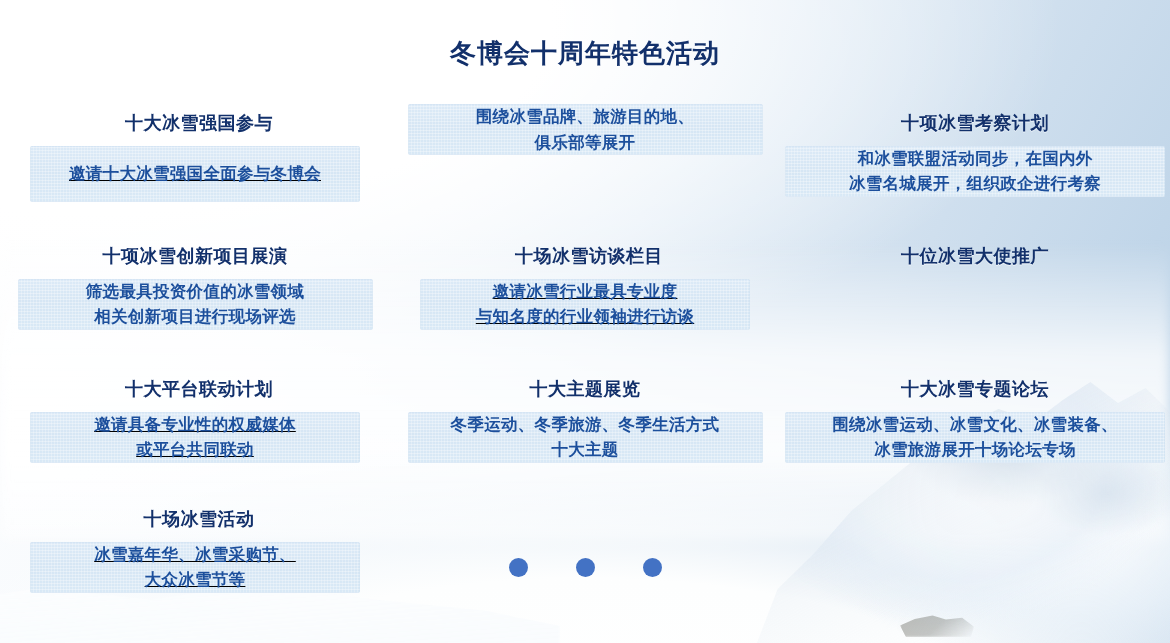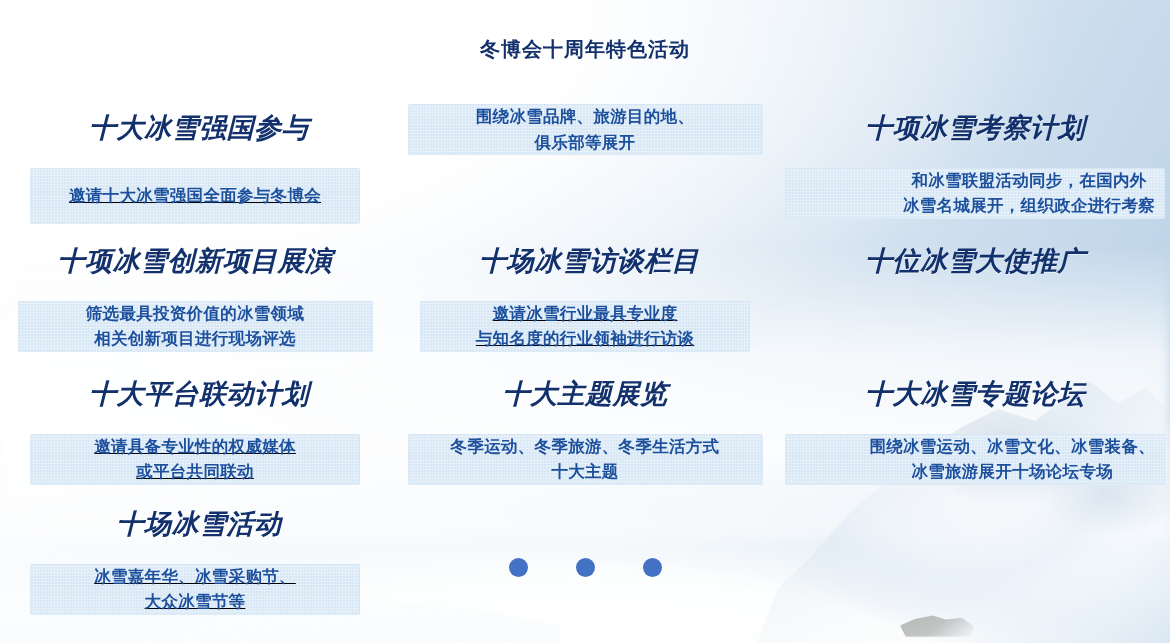--- a/index.html
+++ b/index.html
@@ -105,21 +105,21 @@
     position: absolute;
     inset: 0;
   }
 
   .page-title {
     position: absolute;
     top: 36px;
     left: 0;
     width: 1170px;
     text-align: center;
-    font-size: 20px;
+    font-size: 26px;
     font-weight: bold;
     letter-spacing: 1px;
     color: #12306b;
     text-shadow: 0 1px 0 rgba(255,255,255,.7);
   }
 
   .grid {
     position: absolute;
     top: 104px;
     left: 0;
@@ -138,29 +138,28 @@
   .col {
     position: relative;
     box-sizing: border-box;
   }
   .col-1 { width: 390px; }
   .col-2 { width: 390px; }
   .col-3 { width: 390px; }
 
   .card-title {
     text-align: center;
-    font-size: 27px;
+    font-size: 18px;
     font-weight: bold;
     letter-spacing: .5px;
     color: #12306b;
     line-height: 1.1;
     padding-top: 10px;
-    padding-bottom: 24px;
+    padding-bottom: 12px;
     text-shadow: 0 1px 0 rgba(255,255,255,.6);
-    font-style: italic;
   }
   .card-title.t-c1 { padding-left: 8px; }
 
   .desc-box {
     position: relative;
     margin: 0 auto;
     box-sizing: border-box;
     border-radius: 2px;
     background:
       repeating-linear-gradient(0deg, rgba(255,255,255,.32) 0px, rgba(255,255,255,.32) 1px, rgba(255,255,255,0) 1px, rgba(255,255,255,0) 3px),
@@ -178,21 +177,21 @@
     color: #1c4f9c;
     line-height: 1.55;
     letter-spacing: .3px;
     padding: 0 10px;
     white-space: pre-line;
   }
 
   
   .col-1 .desc-box { width: 330px; text-decoration: underline; }
   .col-2 .desc-box { width: 355px; }
-  .col-3 .desc-box { width: 380px; justify-content: flex-end; }
+  .col-3 .desc-box { width: 380px; }
 
   .box-h1 { height: 56px; }
   .box-h2 { height: 51px; }
 
   
   .dots {
     position: absolute;
     left: 390px;
     top: 558px;
     width: 390px;

